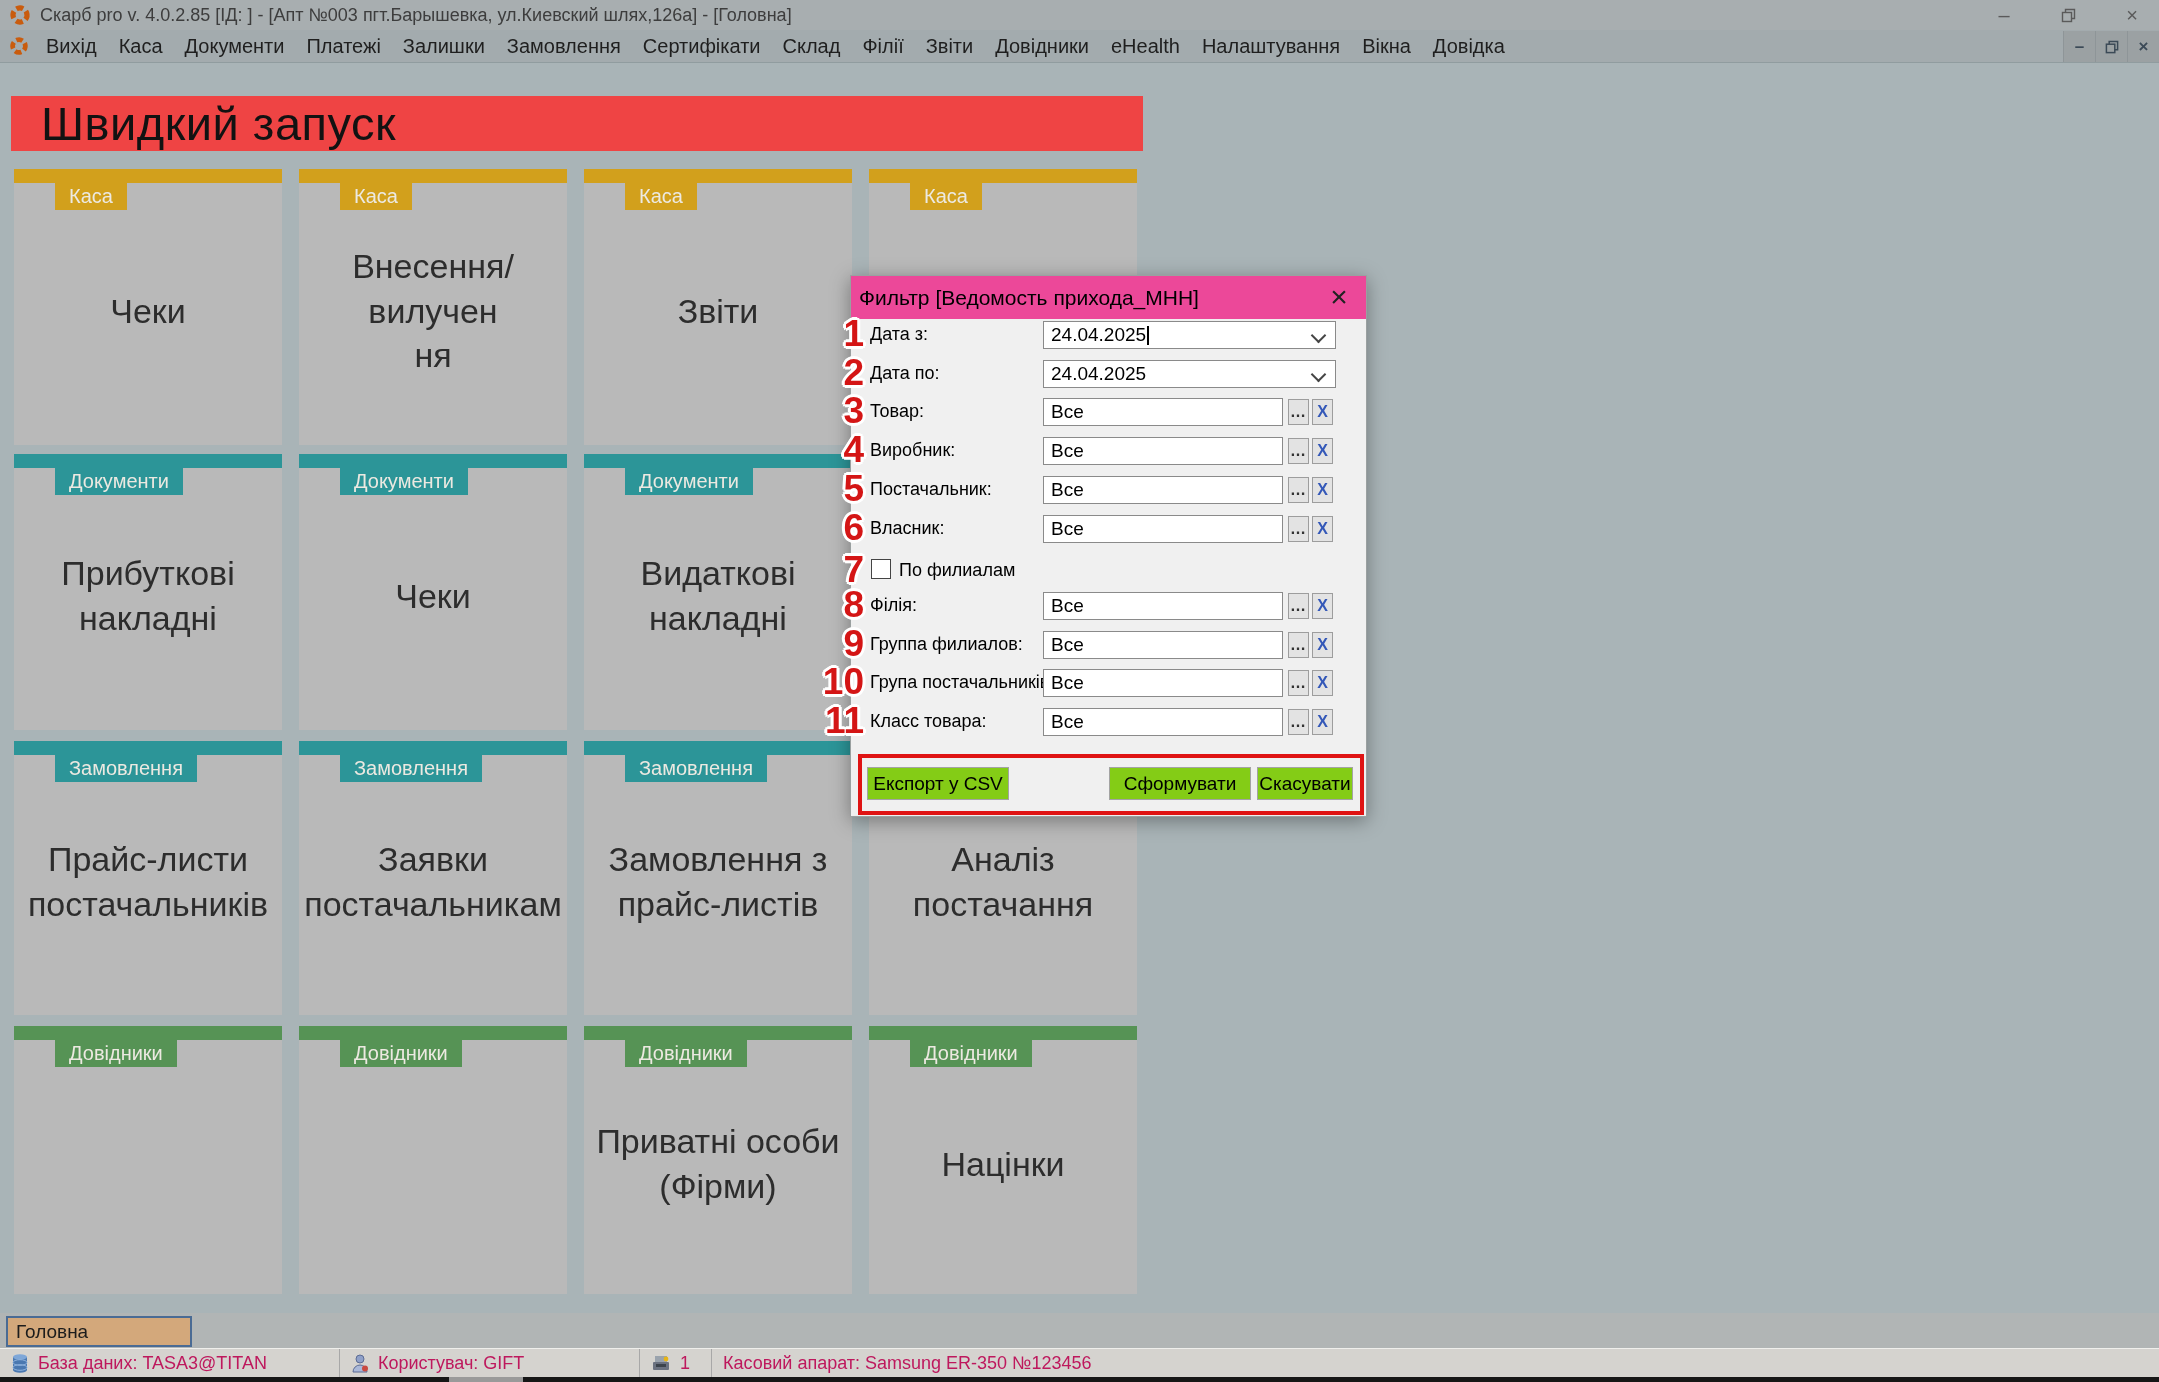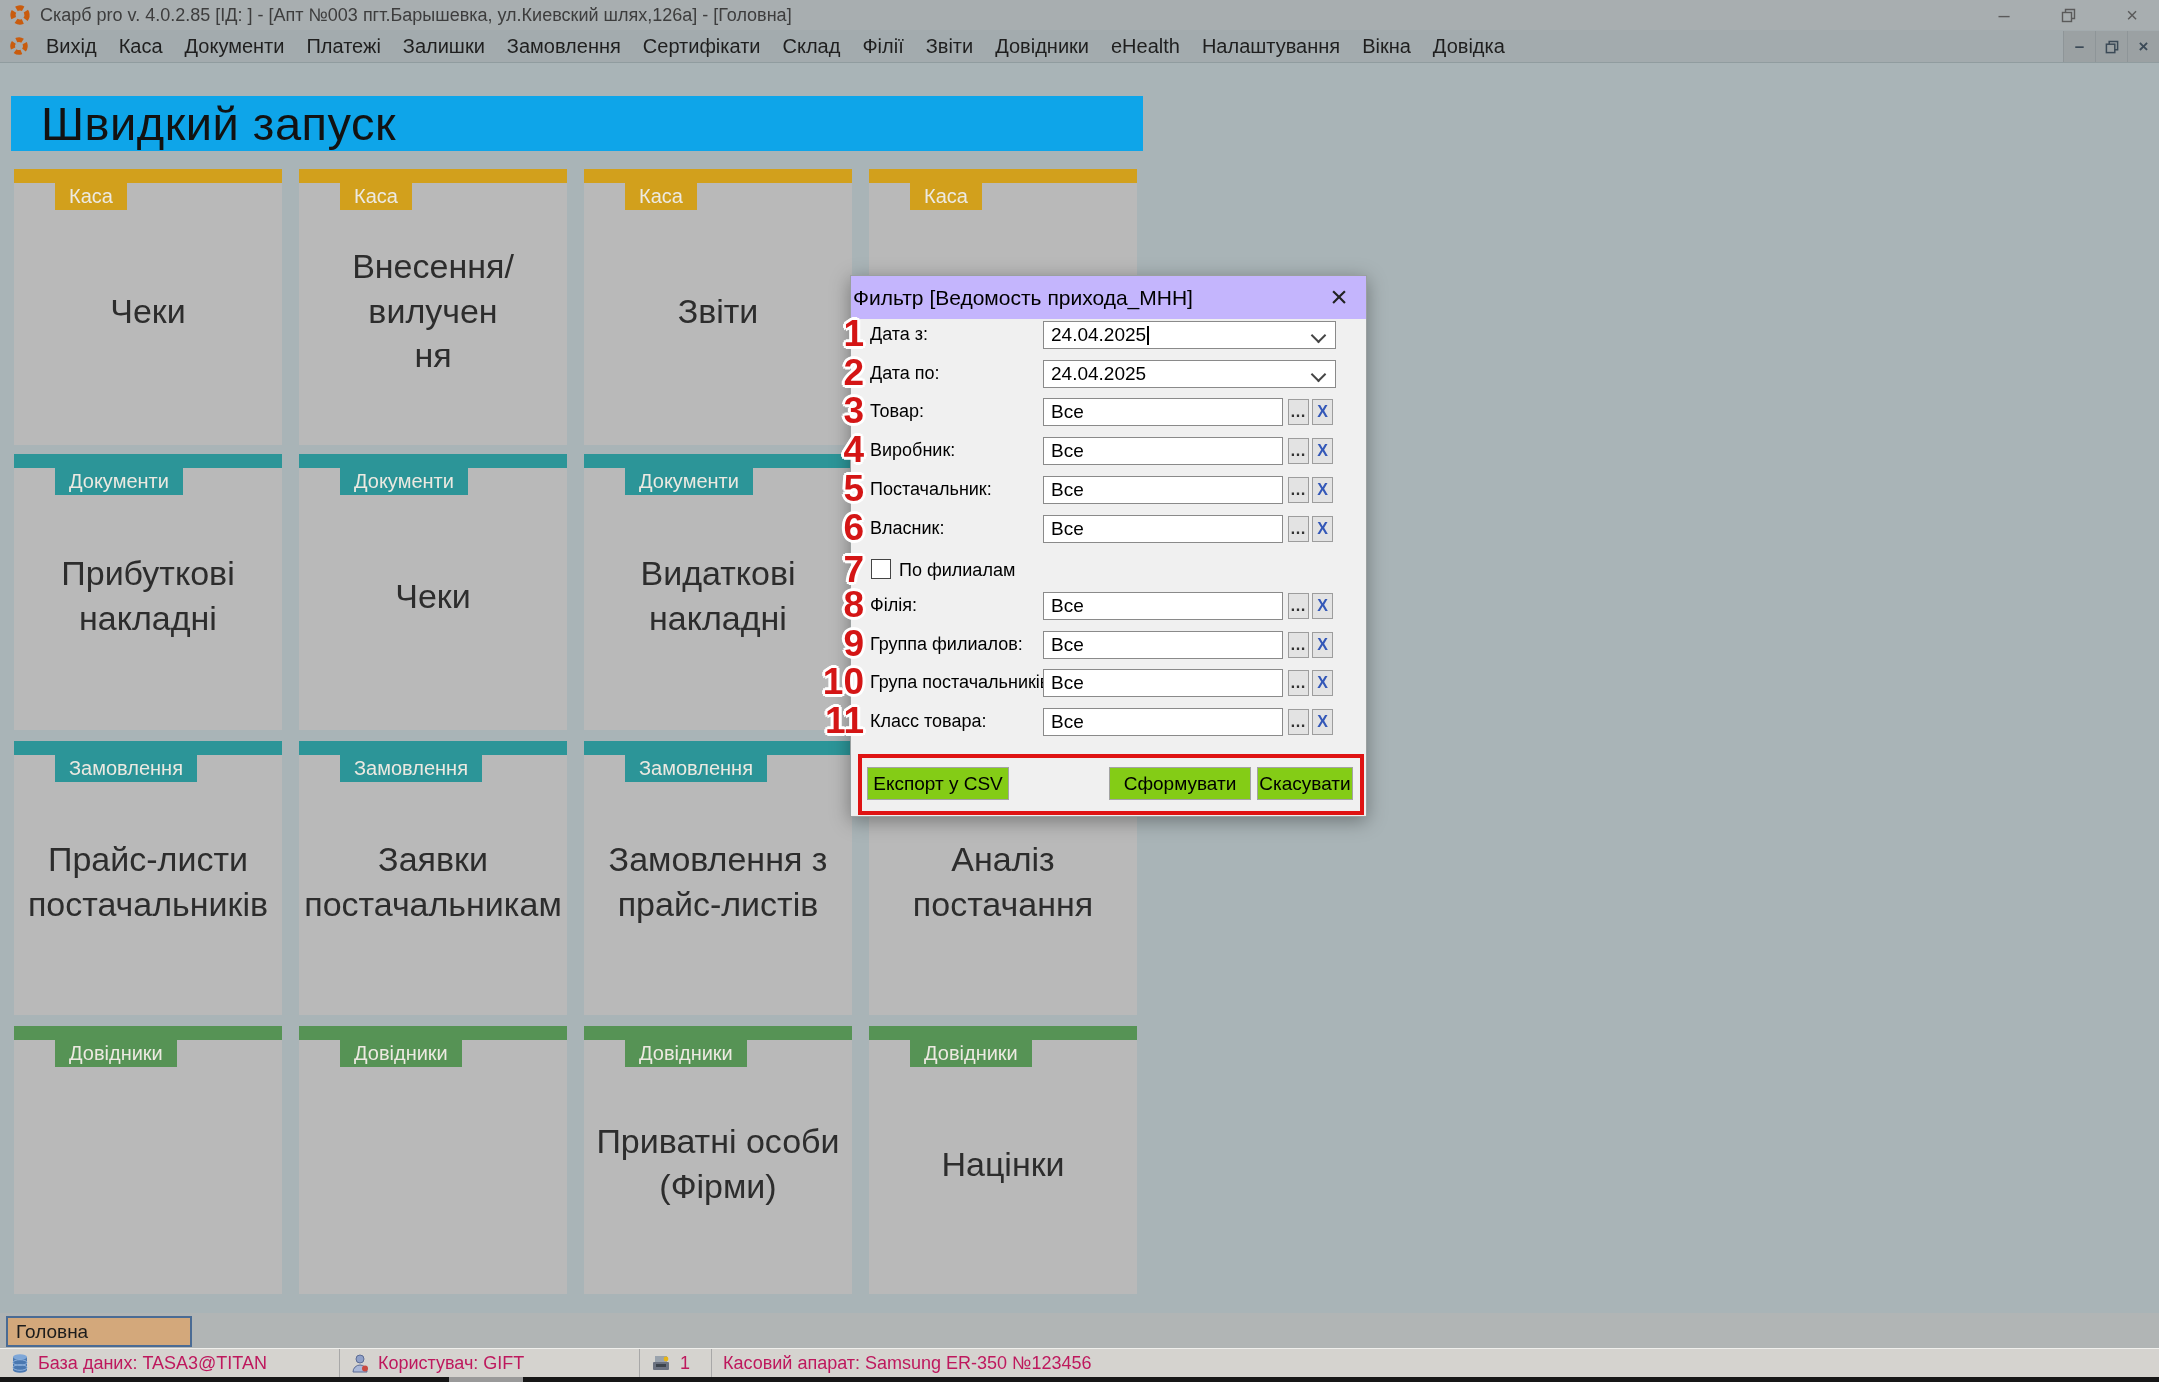--- a/index.html
+++ b/index.html
@@ -23,36 +23,36 @@
   .menubar{position:absolute;left:0;top:30px;width:2159px;height:33px;background:#a3abae;
     border-bottom:1px solid #909c9f;display:flex;align-items:center;padding-left:9px;box-sizing:border-box;}
   .menubar .app-icon{width:20px;height:20px;margin-right:6px;flex:0 0 auto;}
   .menu-items{display:flex;align-items:center;}
   .menu-item{font-size:20px;color:#1f1f1f;padding:0 11px;white-space:nowrap;cursor:default;}
   .mdi-controls{position:absolute;right:0;top:1px;height:31px;display:flex;}
   .mdi-btn{width:31px;height:31px;background:#9ba1a3;border-left:1px solid #8e9598;color:#3b4a57;
     display:flex;align-items:center;justify-content:center;font-size:17px;font-weight:bold;}
 
   
-  .banner{position:absolute;left:11px;top:96px;width:1132px;height:55px;background:#0ea5e9;
+  .banner{position:absolute;left:11px;top:96px;width:1132px;height:55px;background:#ef4444;
     display:flex;align-items:center;padding-left:30px;box-sizing:border-box;}
   .banner span{font-size:47px;color:#121212;letter-spacing:0.5px;}
 
   .tile{position:absolute;width:268px;background:#b9b9b9;}
   .tile-bar{position:absolute;left:0;top:0;width:100%;height:14px;}
   .tile-tag{position:absolute;left:41px;top:14px;height:27px;line-height:27px;padding:0 14px;
     font-size:20px;color:#ece9e1;white-space:nowrap;}
   .tile-label{position:absolute;left:8px;right:8px;top:14px;bottom:6px;display:flex;align-items:center;justify-content:center;
     text-align:center;font-size:34px;line-height:1.32;color:#2d2d2d;white-space:pre-line;}
 
   
   .dialog{position:absolute;left:850px;top:275px;width:517px;height:542px;background:#f0f0f0;
     border:1px solid #9aa0a0;box-shadow:0 4px 18px rgba(0,0,0,0.35);box-sizing:border-box;z-index:10;}
-  .dialog-titlebar{position:absolute;left:0;top:0;width:100%;height:43px;background:#c4b5fd;
-    display:flex;align-items:center;padding-left:2px;box-sizing:border-box;}
+  .dialog-titlebar{position:absolute;left:0;top:0;width:100%;height:43px;background:#ec4899;
+    display:flex;align-items:center;padding-left:8px;box-sizing:border-box;}
   .dialog-titlebar .dtitle{font-size:21px;color:#000;}
   .dialog-close{position:absolute;right:10px;top:5px;width:34px;height:32px;display:flex;align-items:center;justify-content:center;
     font-size:30px;font-weight:300;color:#222;}
   .drow{position:absolute;left:0;width:100%;height:28px;}
   .dlabel{position:absolute;left:19px;top:3px;font-size:18px;color:#000;white-space:nowrap;}
   .dinput{position:absolute;top:0;height:28px;background:#fff;border:1px solid #8a8a8a;box-sizing:border-box;
     font-size:19px;color:#000;display:flex;align-items:center;padding-left:7px;}
   .dinput.date{left:192px;width:293px;}
   .dinput.combo{left:192px;width:240px;}
   .chev{position:absolute;right:11px;top:8px;width:9px;height:9px;border-right:2px solid #454545;border-bottom:2px solid #454545;

